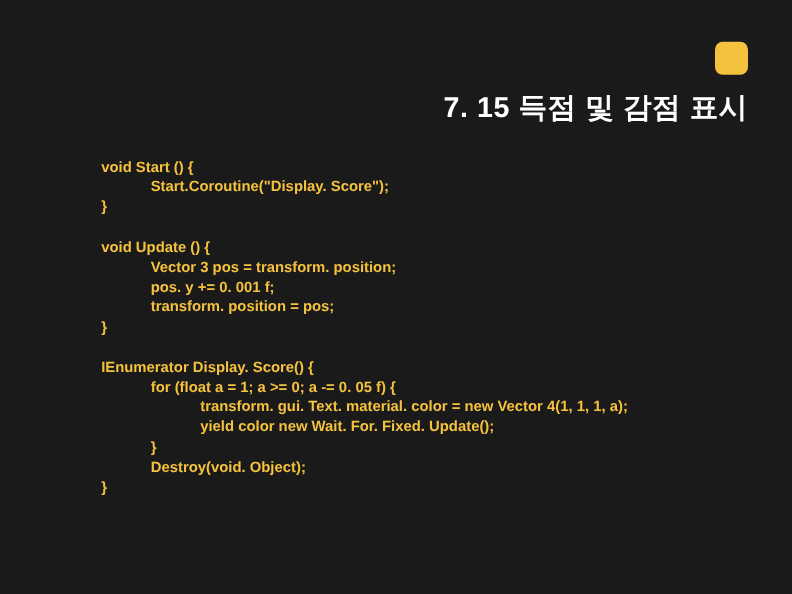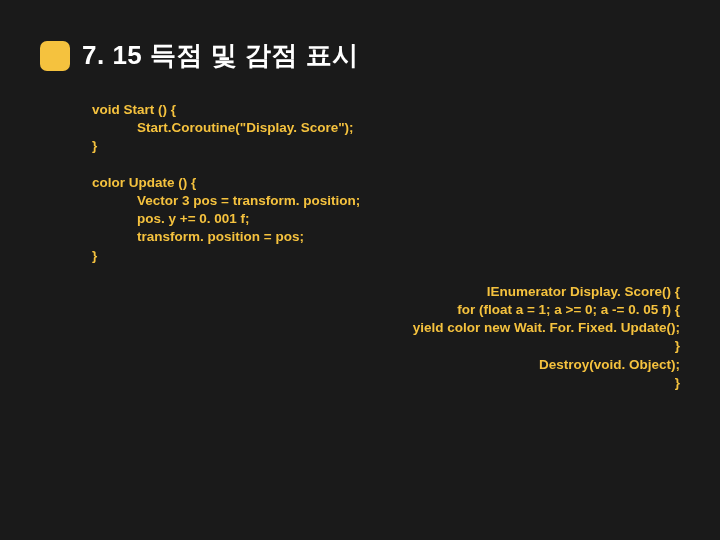--- a/index.html
+++ b/index.html
@@ -11,23 +11,24 @@
     overflow: hidden;
     position: relative;
   }
   .slide {
     width: 100%;
     height: 100%;
     padding: 38px 40px 20px 40px;
   }
   .title-row {
     display: flex;
-    align-items: center;
+    align-items: flex-end;
     gap: 12px;
     margin-bottom: 28px;
+    flex-direction: column;
   }
   .bullet-icon {
     width: 30px;
     height: 30px;
     border-radius: 7px;
     background: #f5c23e;
     flex-shrink: 0;
   }
   .title {
     color: #ffffff;
@@ -38,51 +39,52 @@
   .code-area {
     margin-left: 52px;
     color: #f5c23e;
     font-family: Arial, sans-serif;
     font-size: 13.5px;
     line-height: 1.35;
     font-weight: bold;
   }
   .code-line { white-space: pre; }
   .block { margin-bottom: 18px; }
-  .block:last-child { margin-bottom: 0; text-align: right; }
+  .block:last-child { margin-bottom: 0; }
 </style>
 </head>
 <body>
 
 <div class="slide">
   <div class="title-row">
     <div class="bullet-icon"></div>
     <div class="title">7. 15 득점 및 감점 표시</div>
   </div>
 
   <div class="code-area">
 
     <div class="block">
       <div class="code-line">void Start () {</div>
       <div class="code-line">            Start.Coroutine("Display. Score");</div>
       <div class="code-line">}</div>
     </div>
 
     <div class="block">
-      <div class="code-line">color Update () {</div>
+      <div class="code-line">void Update () {</div>
       <div class="code-line">            Vector 3 pos = transform. position;</div>
       <div class="code-line">            pos. y += 0. 001 f;</div>
       <div class="code-line">            transform. position = pos;</div>
       <div class="code-line">}</div>
     </div>
 
     <div class="block">
       <div class="code-line">IEnumerator Display. Score() {</div>
       <div class="code-line"></div>
       <div class="code-line">            for (float a = 1; a &gt;= 0; a -= 0. 05 f) {</div>
+      <div class="code-line">                        transform. gui. Text. material. color = new Vector 4(1, 1, 1, a);</div>
       <div class="code-line">                        yield color new Wait. For. Fixed. Update();</div>
       <div class="code-line">            }</div>
       <div class="code-line"></div>
       <div class="code-line">            Destroy(void. Object);</div>
       <div class="code-line">}</div>
     </div>
 
   </div>
 </div>
 

